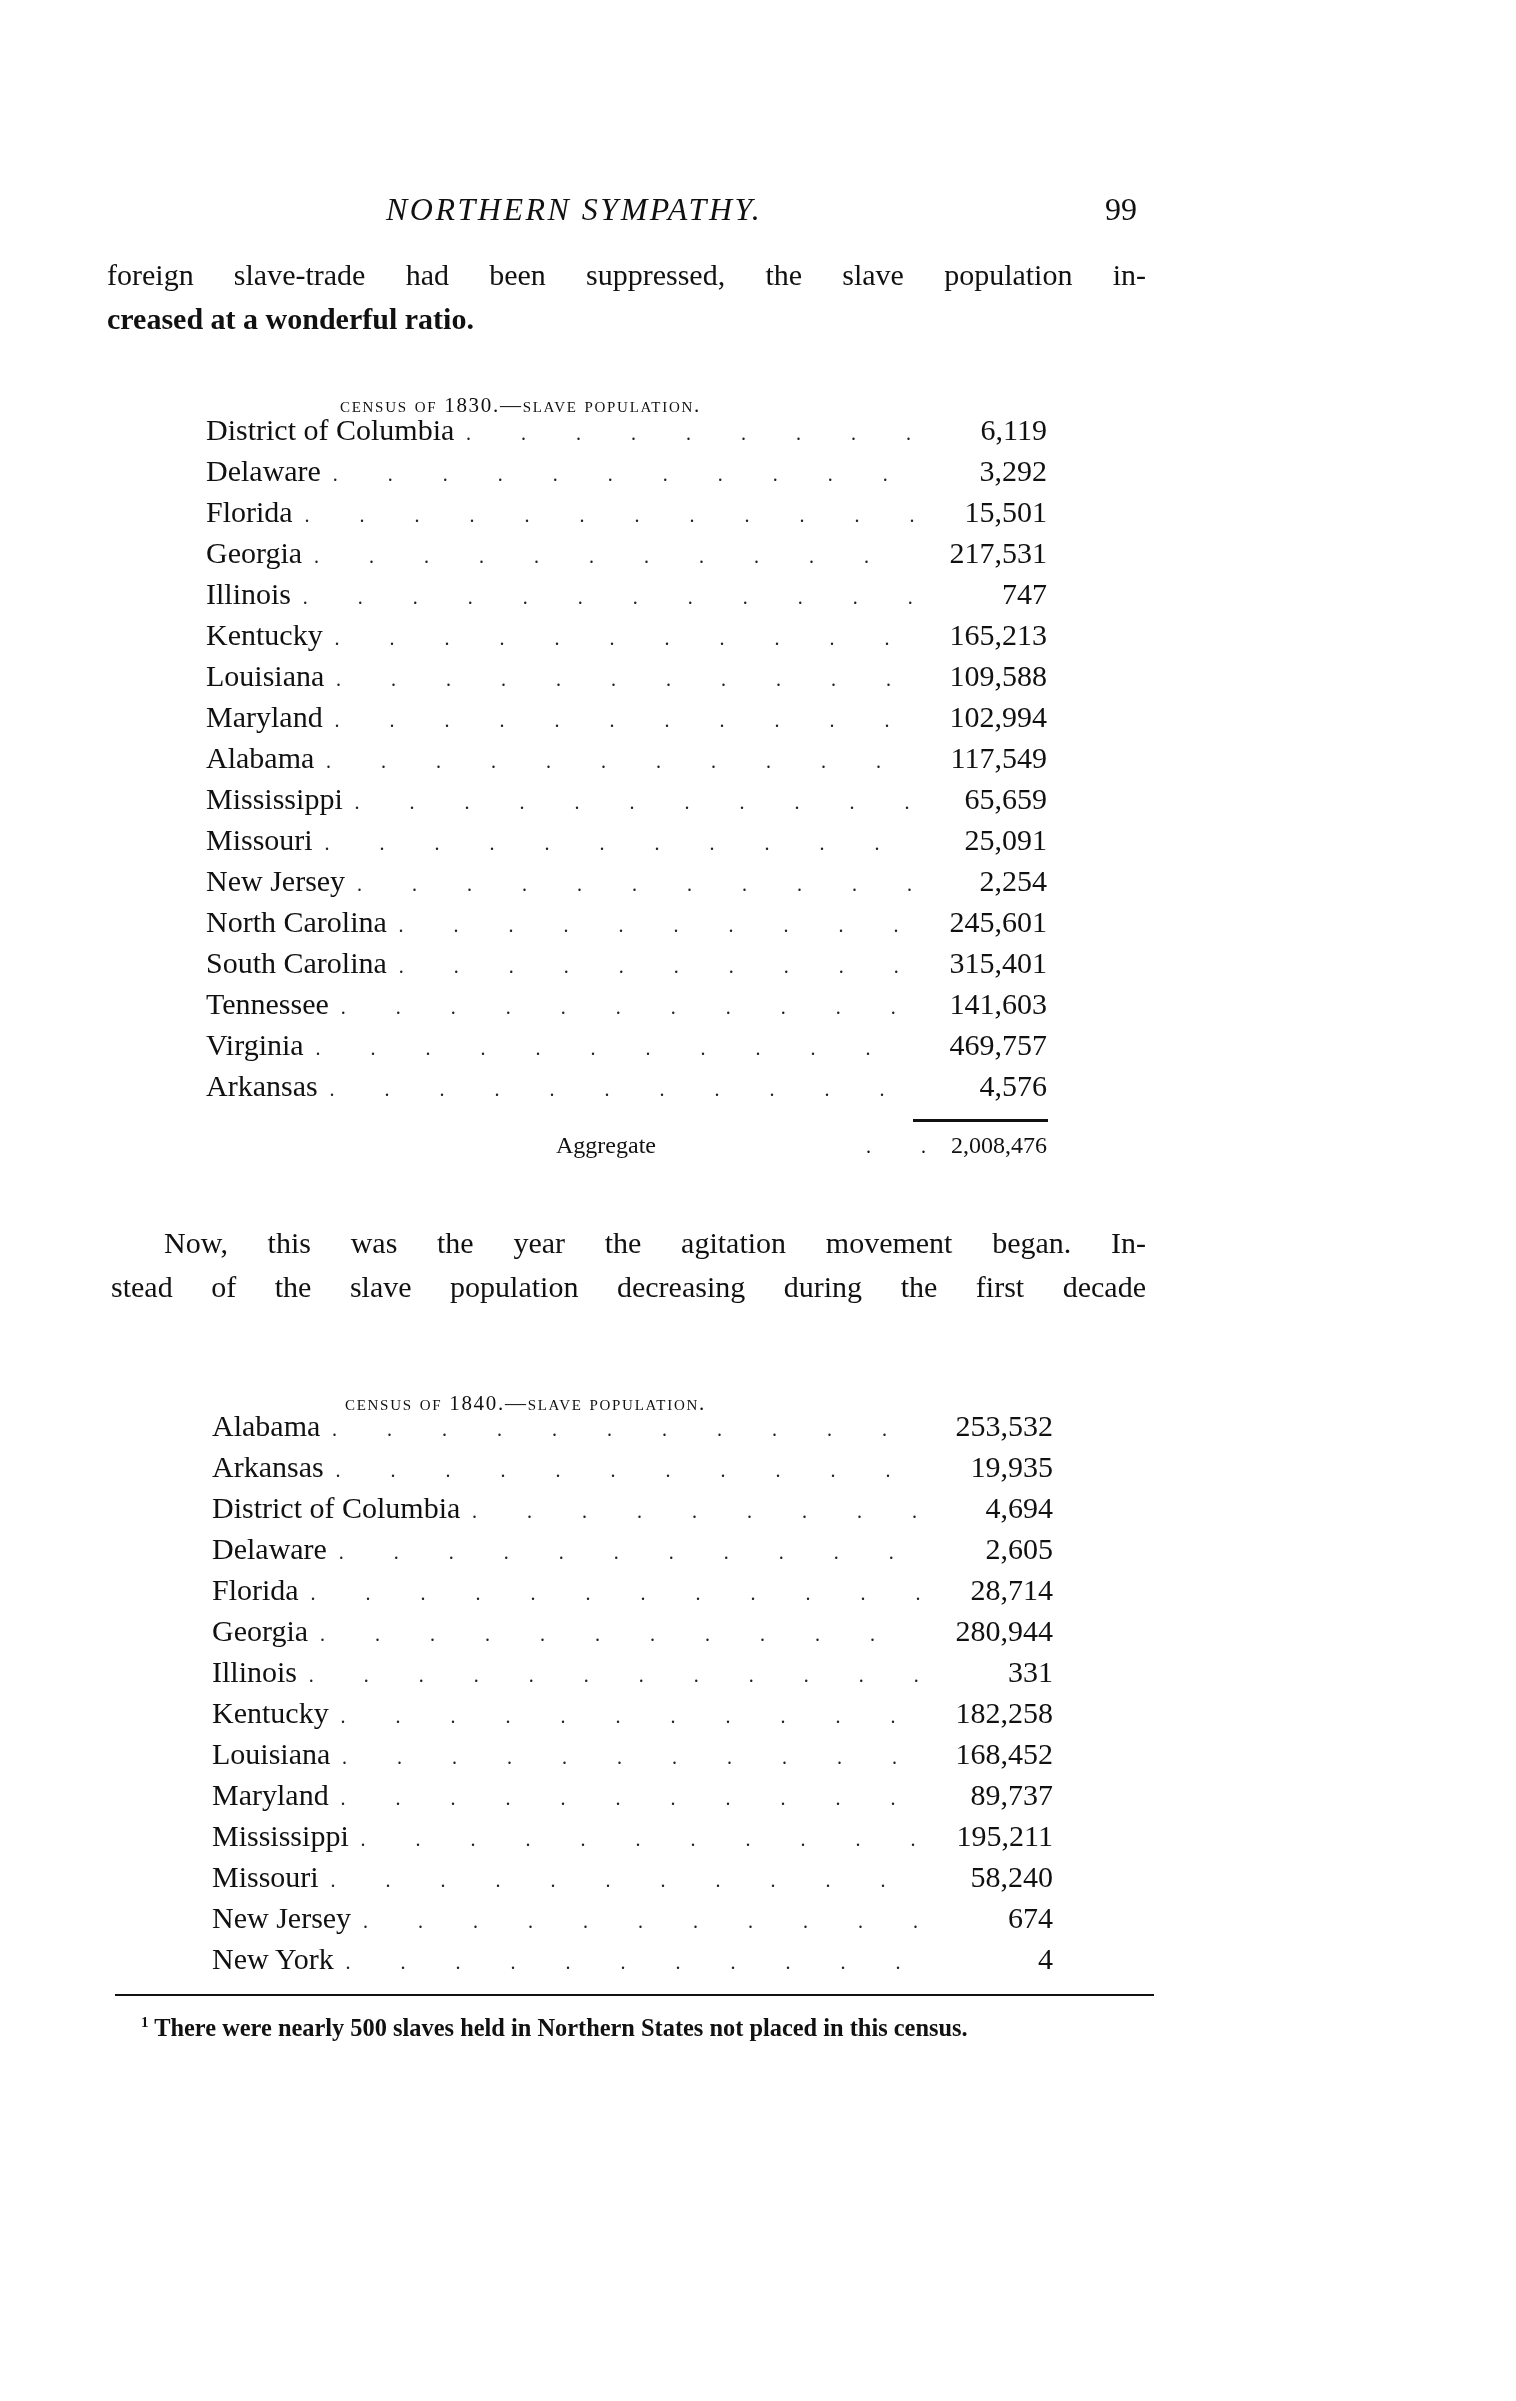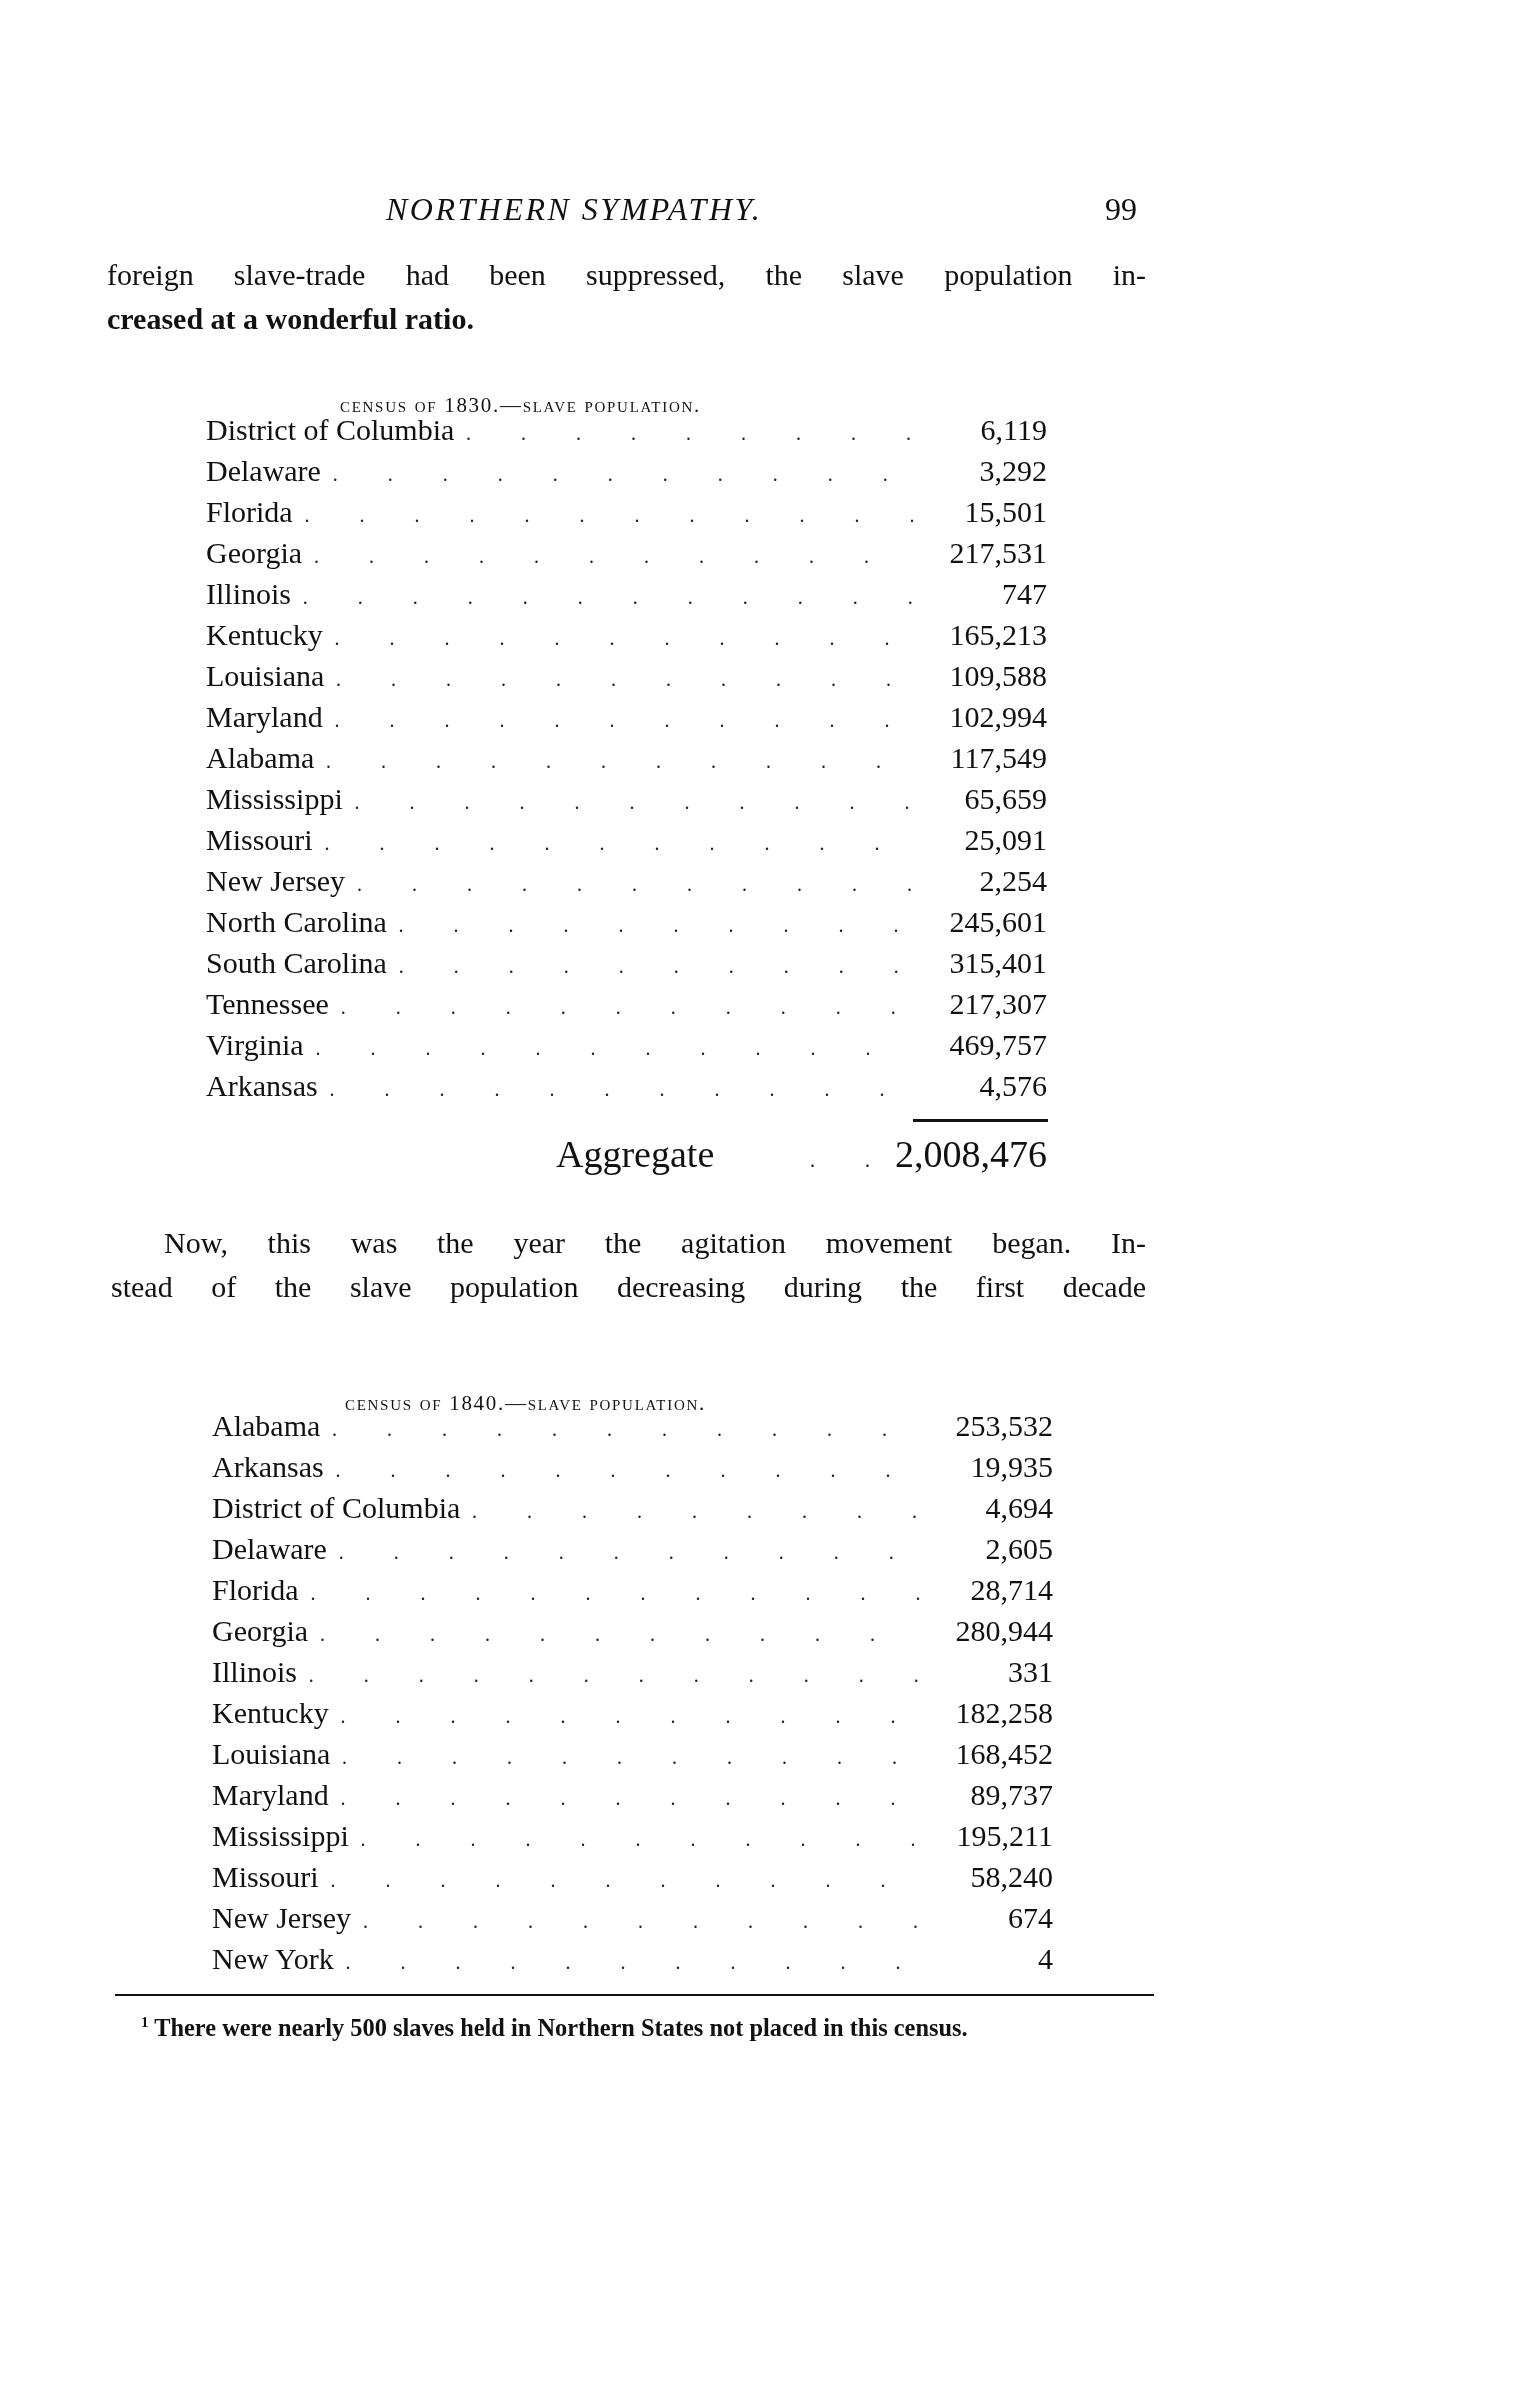--- a/index.html
+++ b/index.html
@@ -20,21 +20,21 @@
   .t1830 { left: 206px; top: 413px; width: 841px; }
   .t1840 { left: 212px; top: 1409px; width: 841px; }
   .row { position: relative; display: flex; align-items: baseline; font-size: 30px; }
   .t1830 .row { height: 41px; }
   .t1840 .row { height: 41px; }
   .row .name { flex: 0 0 auto; }
   .row .leader { flex: 1 1 auto; overflow: hidden; margin: 0 11.8px; letter-spacing: 0; color: #222; }
   .row .leader::before { content: ".          .          .          .          .          .          .          .          .          .          .          .          ."; white-space: pre; font-size: 20px; }
   .row .value { flex: 0 0 auto; text-align: right; min-width: 118px; font-variant-numeric: oldstyle-nums; }
   .sum-rule { position: absolute; left: 913px; top: 1119px; width: 135px; height: 2.5px; background: #111; }
-  .aggregate { position: absolute; left: 556px; top: 1132px; width: 491px; display: flex; align-items: baseline; font-size: 38px; text-align: right; }
+  .aggregate { position: absolute; left: 556px; top: 1132px; width: 491px; display: flex; align-items: baseline; font-size: 24px; text-align: right; }
   .aggregate .leader { flex: 1 1 auto; margin: 0 25px; overflow: hidden; }
   .aggregate .leader::before { content: ".          ."; white-space: pre; font-size: 20px; }
   .fn-rule { position: absolute; left: 115px; top: 1994px; width: 1039px; height: 1.7px; background: #111; }
   .footnote { left: 141px; top: 2002px; font-size: 24.4px; line-height: 27px; font-weight: bold; }
   .footnote sup { font-size: 15px; vertical-align: super; line-height: 0; }
   .p2 sup { font-size: 18.5px; line-height: 0; }
 </style>
 </head>
 <body>
 
@@ -117,21 +117,21 @@
         <span class="value">245,601</span>
       </div>
     <div class="row">
         <span class="name">South Carolina</span>
         <span class="leader"></span>
         <span class="value">315,401</span>
       </div>
     <div class="row">
         <span class="name">Tennessee</span>
         <span class="leader"></span>
-        <span class="value">217,307</span>
+        <span class="value">141,603</span>
       </div>
     <div class="row">
         <span class="name">Virginia</span>
         <span class="leader"></span>
         <span class="value">469,757</span>
       </div>
     <div class="row">
         <span class="name">Arkansas</span>
         <span class="leader"></span>
         <span class="value">4,576</span>

